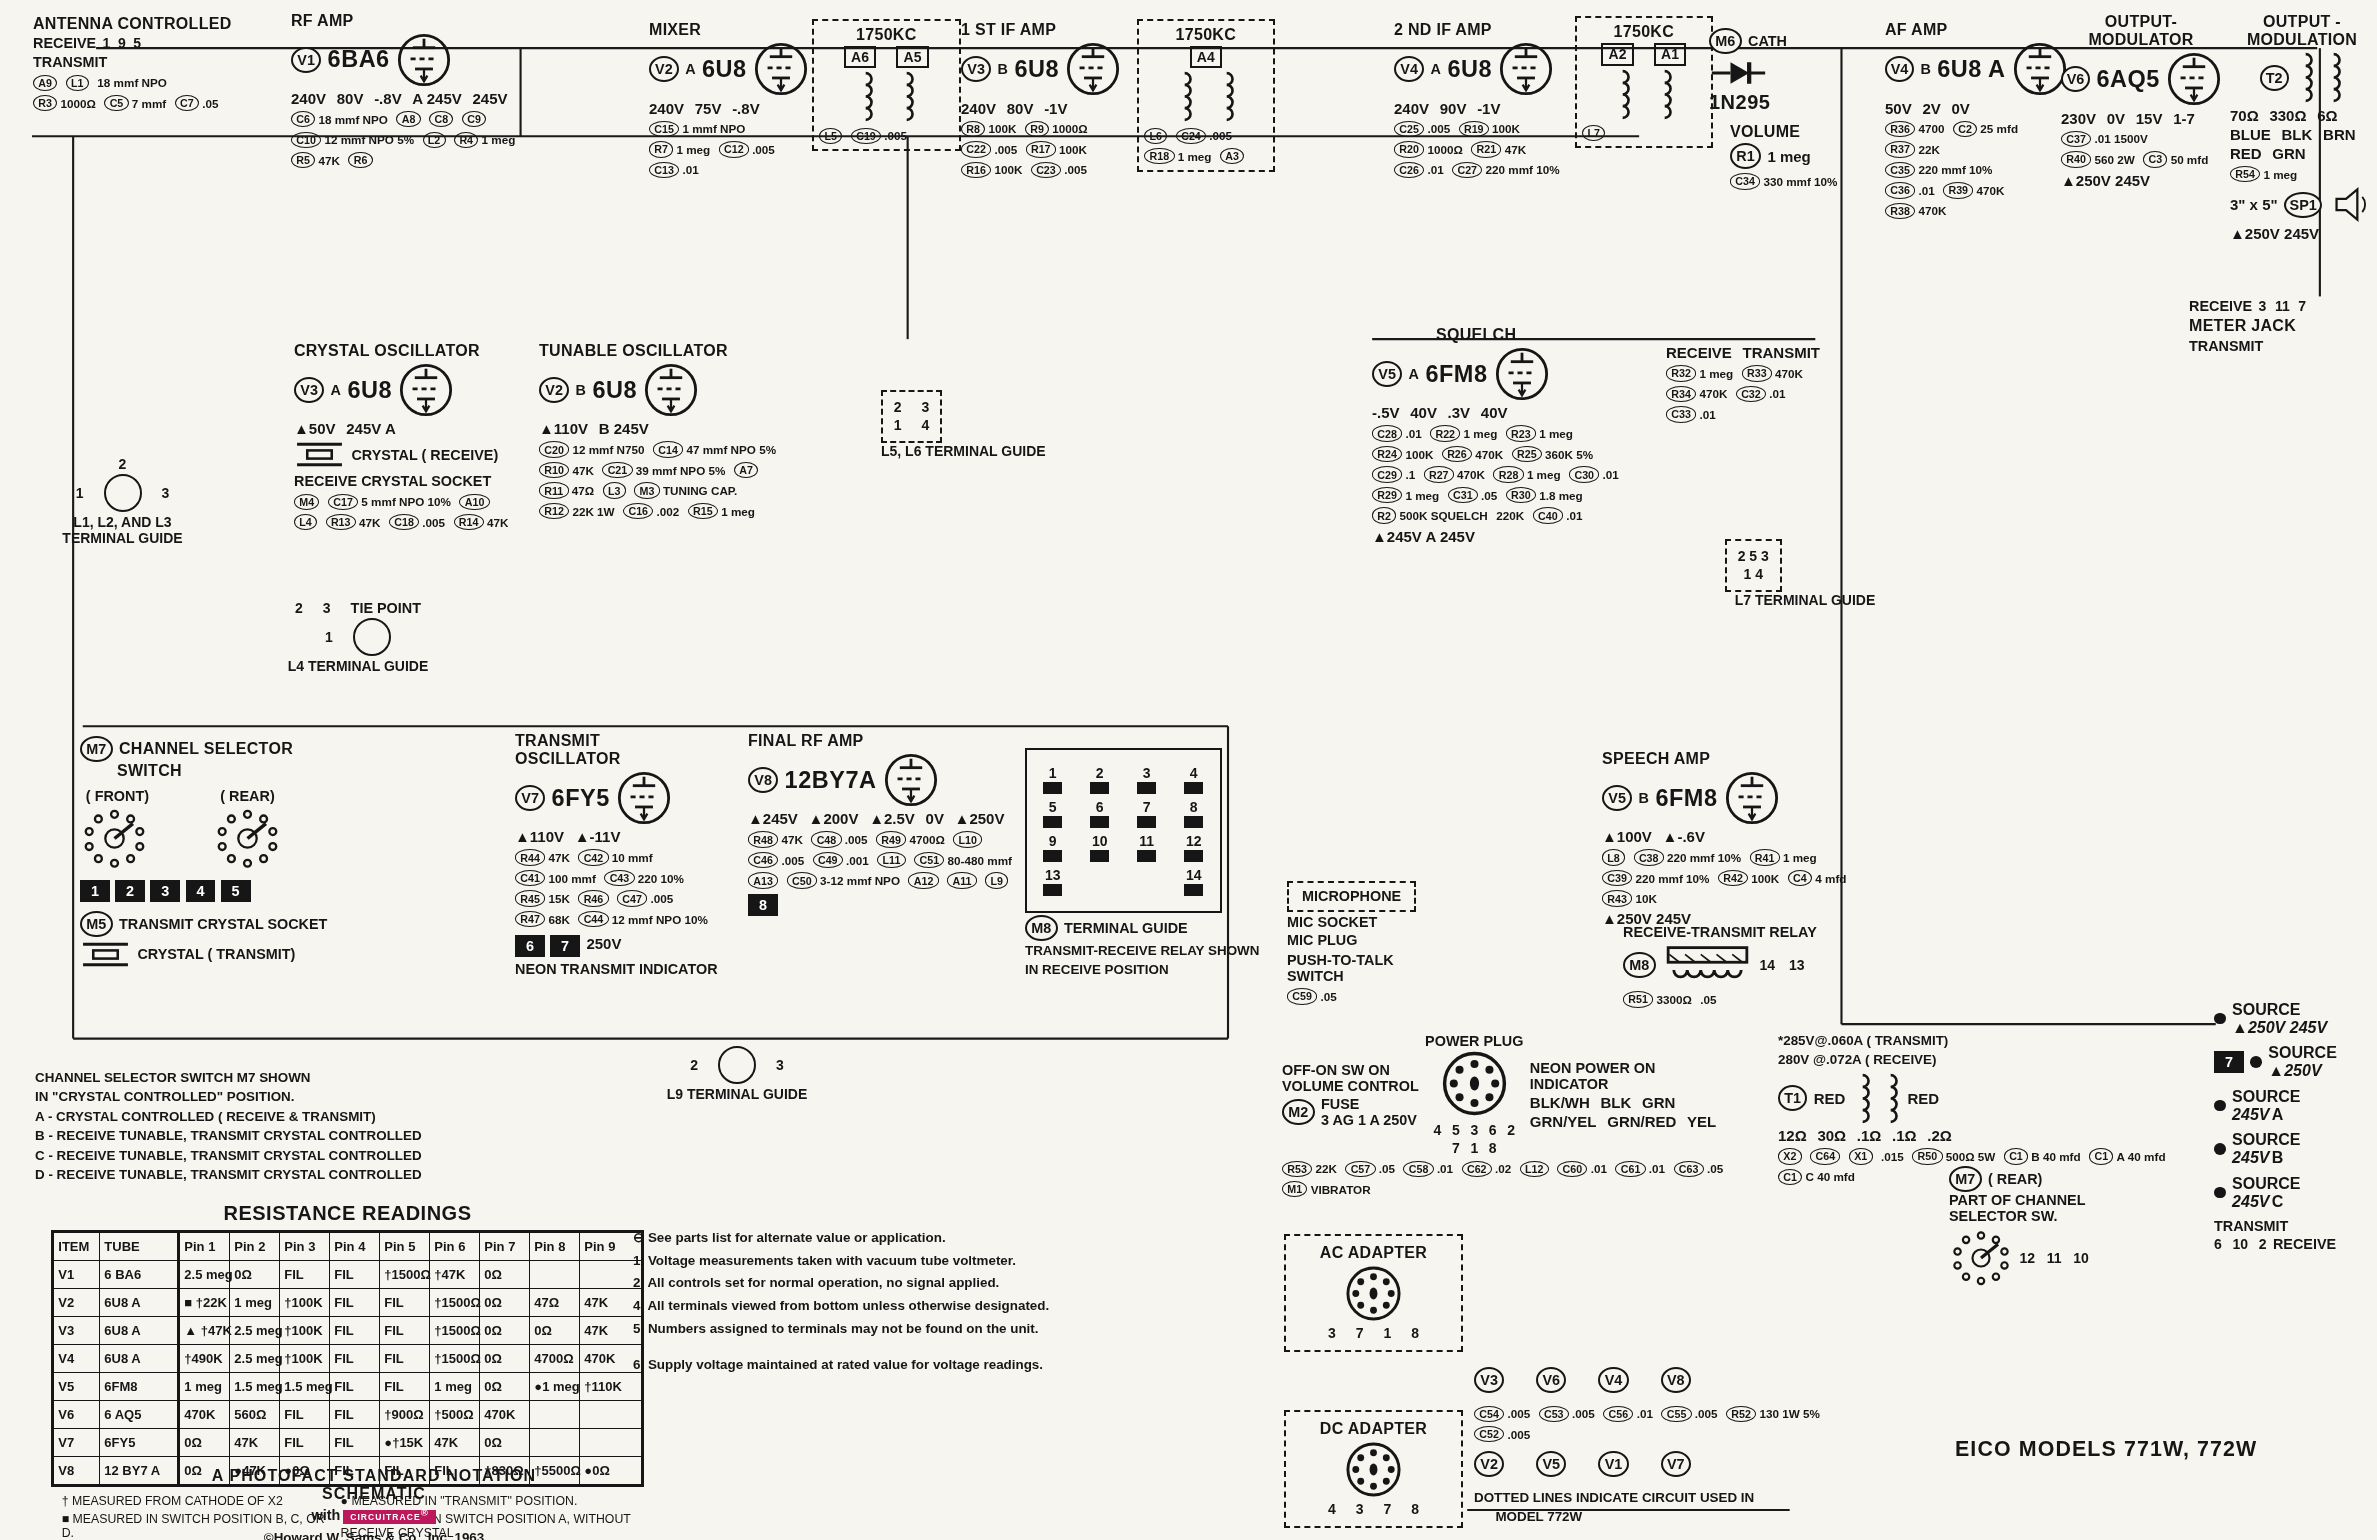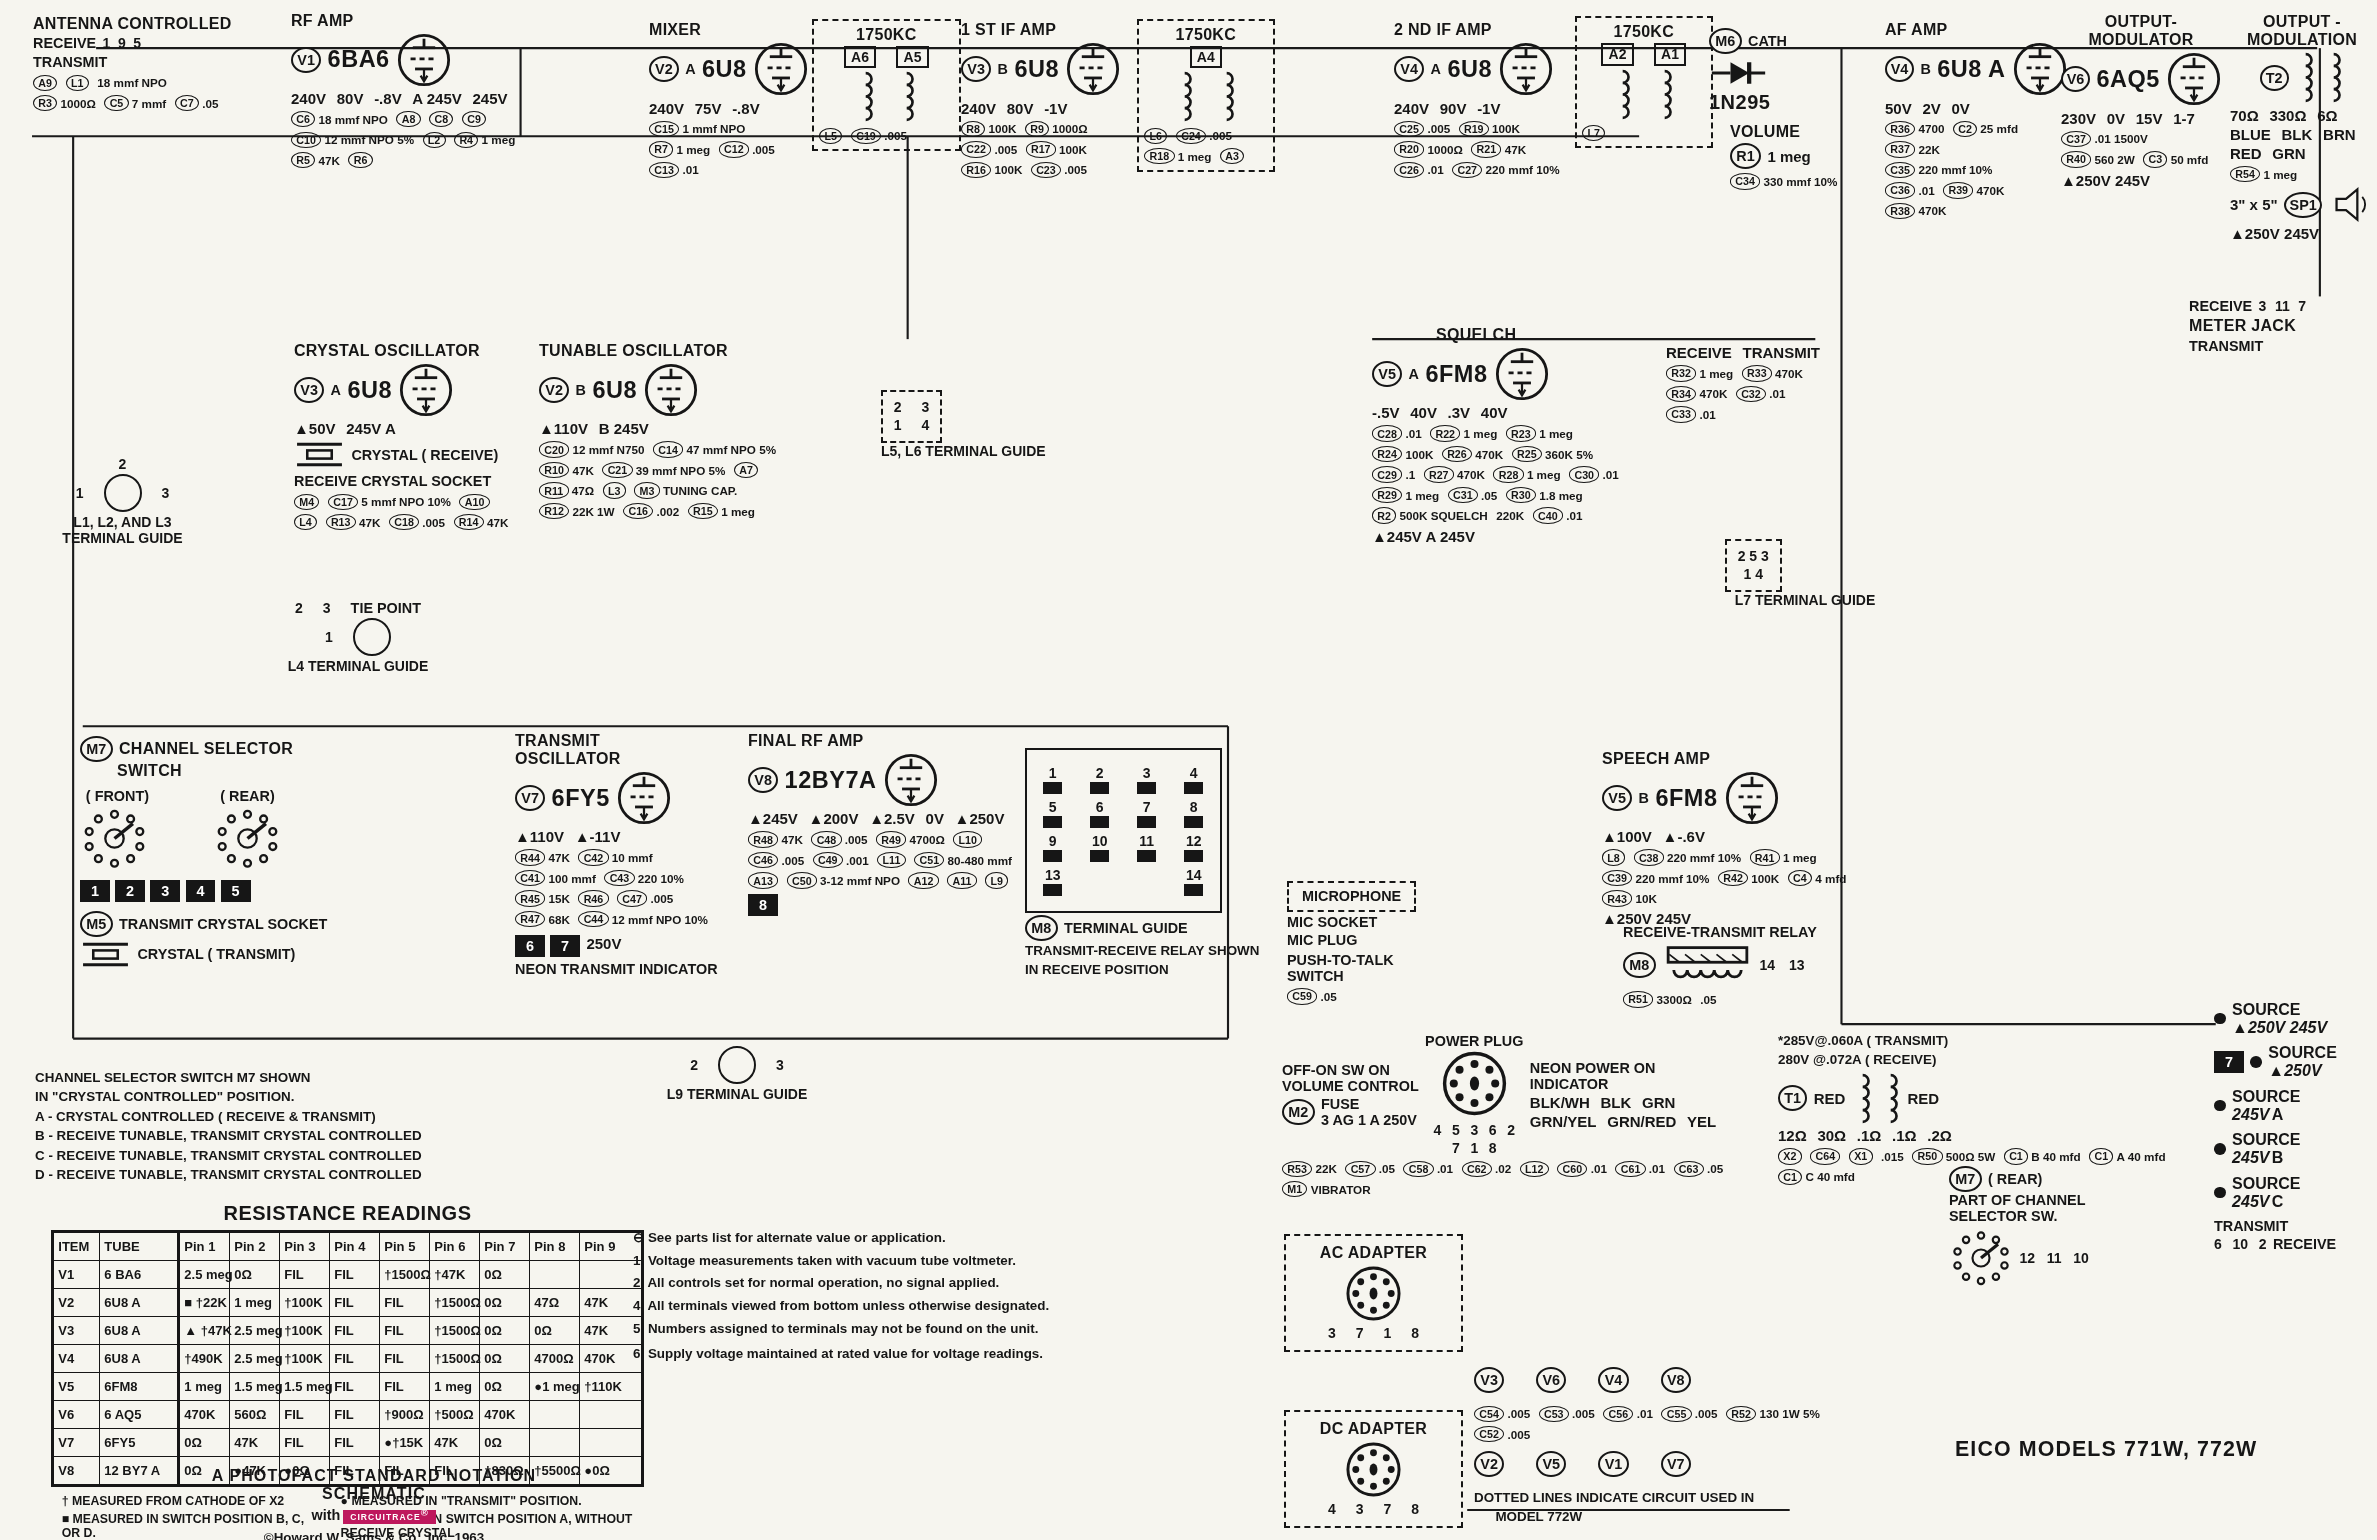--- a/index.html
+++ b/index.html
@@ -39,21 +39,21 @@
   .rt{border:3.2px solid #161616;background:#f6f5ef}
   .rt .tr{display:flex;border-bottom:1.6px solid #161616}
   .rt .tr:last-child{border-bottom:none}
   .cell{border-right:1.6px solid #161616;display:flex;align-items:center;padding:2.1px 4.3px;
         font-size:13px;font-weight:700;min-height:27px;box-sizing:border-box;white-space:nowrap}
   .cell:last-child{border-right:none}
   .c-item{width:46px}
   .c-tube{width:80px;border-right-width:3.2px}
   .c-pin{width:50px}
   .rt-foot{margin-top:6.4px;display:grid;grid-template-columns:1fr 1.15fr;gap:4.3px 15px;padding-left:10.7px}
-  .rt-foot .f{font-size:12.3px;font-weight:700}
+  .rt-foot .f{font-size:12.3px;font-weight:400}
   .note-line{font-size:13.4px;font-weight:700;line-height:1.45;white-space:nowrap}
   .notes .note-line{white-space:normal}
   
   .mgrid{border:2.1px solid #161616;display:inline-block;padding:9.6px 14px}
   .mrow{display:flex;gap:23.5px;margin:5.3px 0}
   .mcell{display:flex;flex-direction:column;align-items:center;width:23.5px}
   .mn{font-size:14px;font-weight:700}
   .mcell::after{content:"";width:19px;height:11.7px;background:#161616;margin-top:1.1px}
   .mcell:has(.mn:empty){visibility:hidden}
   
@@ -1604,21 +1604,21 @@
 <div class="block notes" style="left:633px;top:1228px;width:427px">
   <div class="note-line" style="margin-bottom:3.2px">⊖   See parts list for alternate value or application.</div>
 
   <div class="note-line" style="margin-bottom:3.2px">1.   Voltage measurements taken with vacuum tube voltmeter.</div>
 
   <div class="note-line" style="margin-bottom:3.2px">2.   All controls set for normal operation,  no signal applied.</div>
 
 
   <div class="note-line" style="margin-bottom:3.2px">4.   All terminals viewed from bottom unless otherwise designated.</div>
 
-  <div class="note-line" style="margin-bottom:6px">5.   Numbers assigned to terminals may not be found on the unit.</div>
+  <div class="note-line" style="margin-bottom:17px">5.   Numbers assigned to terminals may not be found on the unit.</div>
 
   <div class="note-line" style="margin-bottom:3.2px">6.   Supply voltage maintained at  rated value for voltage readings.</div>
 </div>
 
 <div class="block" style="left:171px;top:1467px;width:406px;text-align:center">
   <div class="footer-band">A PHOTOFACT STANDARD NOTATION SCHEMATIC</div>
   <div style="margin:4.3px 0">
     <span class="lbl">with</span>
     <span class="badge"><span>CIRCUITRACE</span><span style="font-size:9.6px;vertical-align:super">®</span></span>
   </div>

